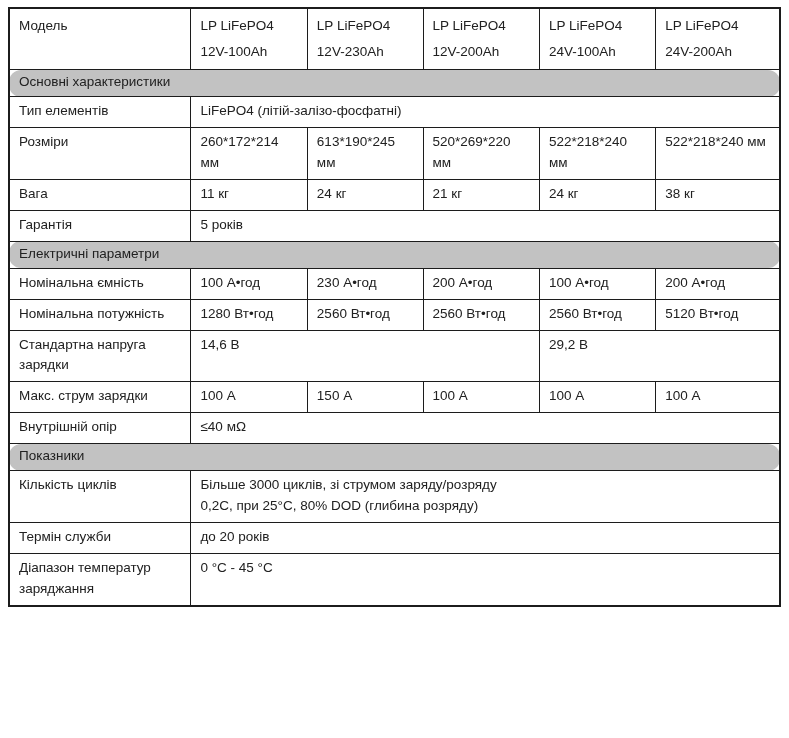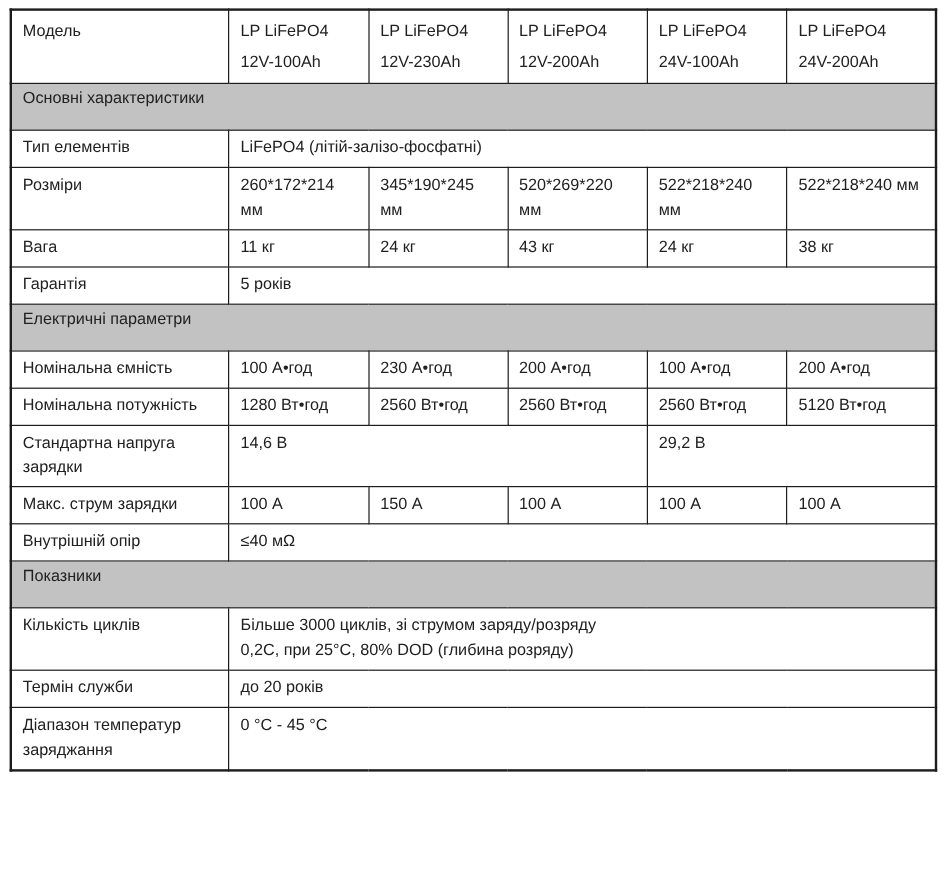--- a/index.html
+++ b/index.html
@@ -23,22 +23,23 @@
   table.spec td {
     border: 1px solid #1c1c1c;
     padding: 4px 9px 5px 9px;
     vertical-align: top;
     line-height: 1.55;
     white-space: pre-line;
     overflow: hidden;
   }
   table.spec td.section {
     background: #c2c2c2;
-    padding: 3px 9px 16px 9px;
+    padding: 3px 9px 4px 9px;
     line-height: 1.4;
+    border-radius: 12px;
   }
   table.spec tr.model-header td {
     line-height: 1.9;
   }
 </style>
 </head>
 <body>
 
 <div class="page">
   <table class="spec">
@@ -67,30 +68,30 @@
         <tr>
           <td class="section" colspan="6">Основні характеристики</td>
         </tr>
         <tr>
           <td class="label">Тип елементів</td>
           <td class="value" colspan="5">LiFePO4 (літій-залізо-фосфатні)</td>
         </tr>
         <tr>
           <td class="label">Розміри</td>
           <td class="value">260*172*214 мм</td>
-          <td class="value">345*190*245 мм</td>
+          <td class="value">613*190*245 мм</td>
           <td class="value">520*269*220 мм</td>
           <td class="value">522*218*240 мм</td>
           <td class="value">522*218*240 мм</td>
         </tr>
         <tr>
           <td class="label">Вага</td>
           <td class="value">11 кг</td>
           <td class="value">24 кг</td>
-          <td class="value">43 кг</td>
+          <td class="value">21 кг</td>
           <td class="value">24 кг</td>
           <td class="value">38 кг</td>
         </tr>
         <tr>
           <td class="label">Гарантія</td>
           <td class="value" colspan="5">5 років</td>
         </tr>
         <tr>
           <td class="section" colspan="6">Електричні параметри</td>
         </tr>

